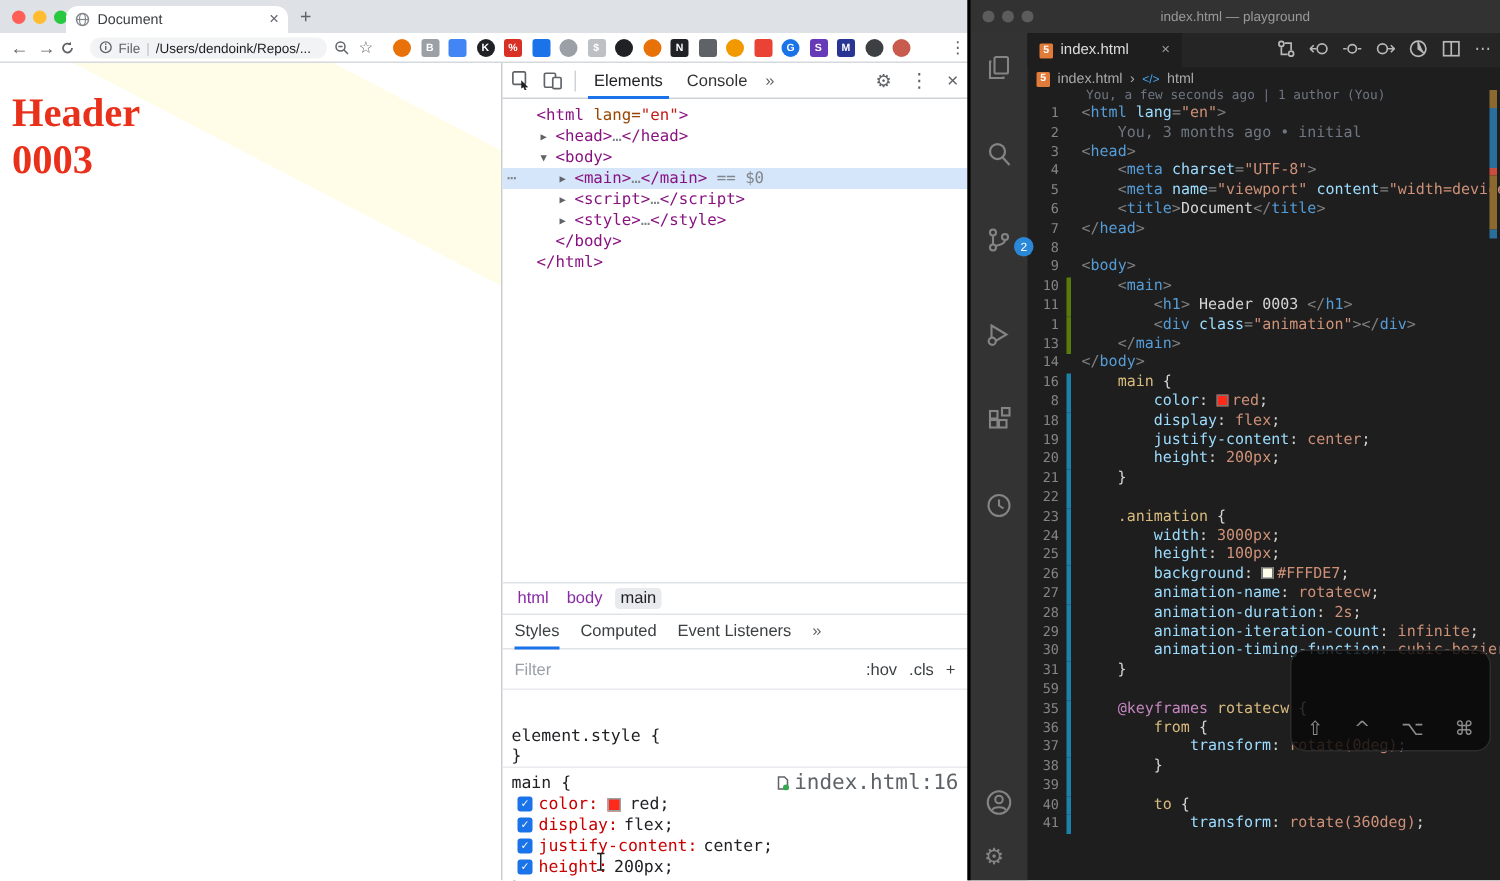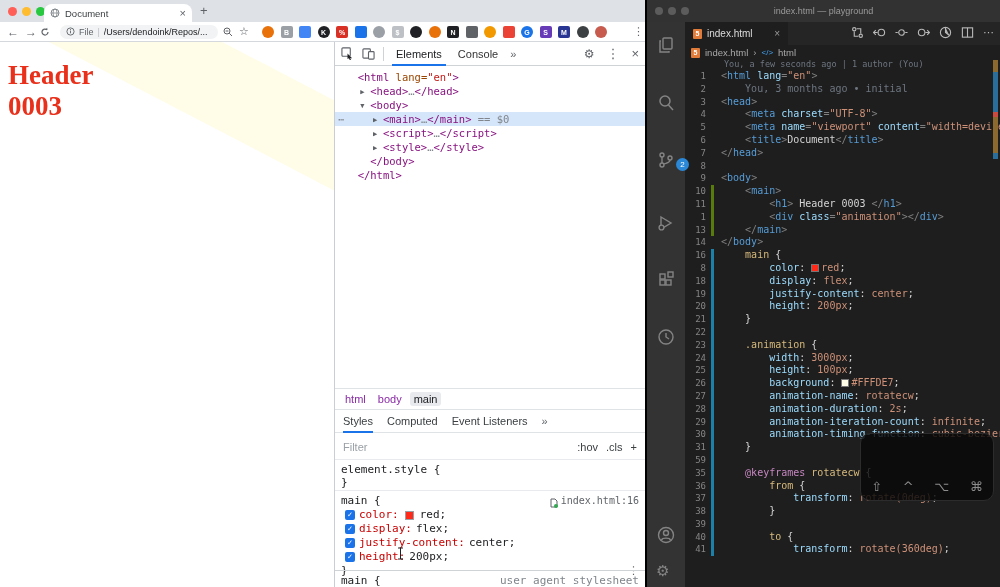--- a/index.html
+++ b/index.html
@@ -61,26 +61,26 @@
   .crumb.cur { color:#202124; background:#e8eaed; border-radius:3px; }
   .dt-paneltabs { position:absolute; left:0; top:367px; width:100%; height:24px; border-top:1px solid #e0e3e6;
     border-bottom:1px solid #e0e3e6; display:flex; align-items:center; gap:14px; padding:0 8px; color:#3c4043; }
   .ptab { height:24px; line-height:24px; }
   .ptab.active { border-bottom:2px solid #1a73e8; }
   .dt-filterrow { position:absolute; left:0; top:392px; width:100%; height:26px; border-bottom:1px solid #e8eaed;
     display:flex; align-items:center; padding:0 8px; gap:8px; }
   .dt-filterrow input { border:none; outline:none; flex:1; font-size:11px; color:#202124; }
   .dt-filterrow input::placeholder { color:#9aa0a6; }
   .dt-filterrow .fr { color:#3c4043; font-size:11px; }
-  .mono { font-family:"DejaVu Sans Mono", monospace; }
+  .mono { font-family:"DejaVu Sans Mono", monospace;margin-top:21px; }
   .dt-elemstyle { position:absolute; left:0; top:419px; width:100%; height:30px; border-bottom:1px solid #e8eaed;
     padding:2px 6px; color:#202124; line-height:13px; }
   .dt-rule { position:absolute; left:0; top:450px; width:100%; padding:2px 6px; color:#202124; line-height:14px; }
   .rule-head { display:flex; }
-  .rule-link { margin-left:auto; color:#5f6368; font-size:10px; display:flex; gap:3px; align-items:flex-end; }
+  .rule-link { margin-left:auto; color:#5f6368; font-size:14px; display:flex; gap:3px; align-items:center; }
   .prop-row { padding-left:4px; display:flex; align-items:center; gap:4px; height:14px; }
   .cb { width:10px; height:10px; background:#1a73e8; border-radius:2px; color:#fff; font-size:8px;
     line-height:10px; text-align:center; flex:none; }
   .pname { color:#c80000; } .pval { color:#202124; }
   .swatch { display:inline-block; width:9px; height:9px; border:1px solid #9aa0a6; vertical-align:-1px; margin:0 2px; }
   .rule-close { display:flex; } .rule-close .dots { margin-left:auto; color:#5f6368; }
   .dt-ua { position:absolute; left:0; top:528px; width:100%; border-top:1px solid #d0d3d6; padding:3px 6px;
     display:flex; color:#202124; }
   .dt-ua .ua-note { margin-left:auto; color:#80868b; }
   .ibeam { position:absolute; left:62px; top:55px; }

